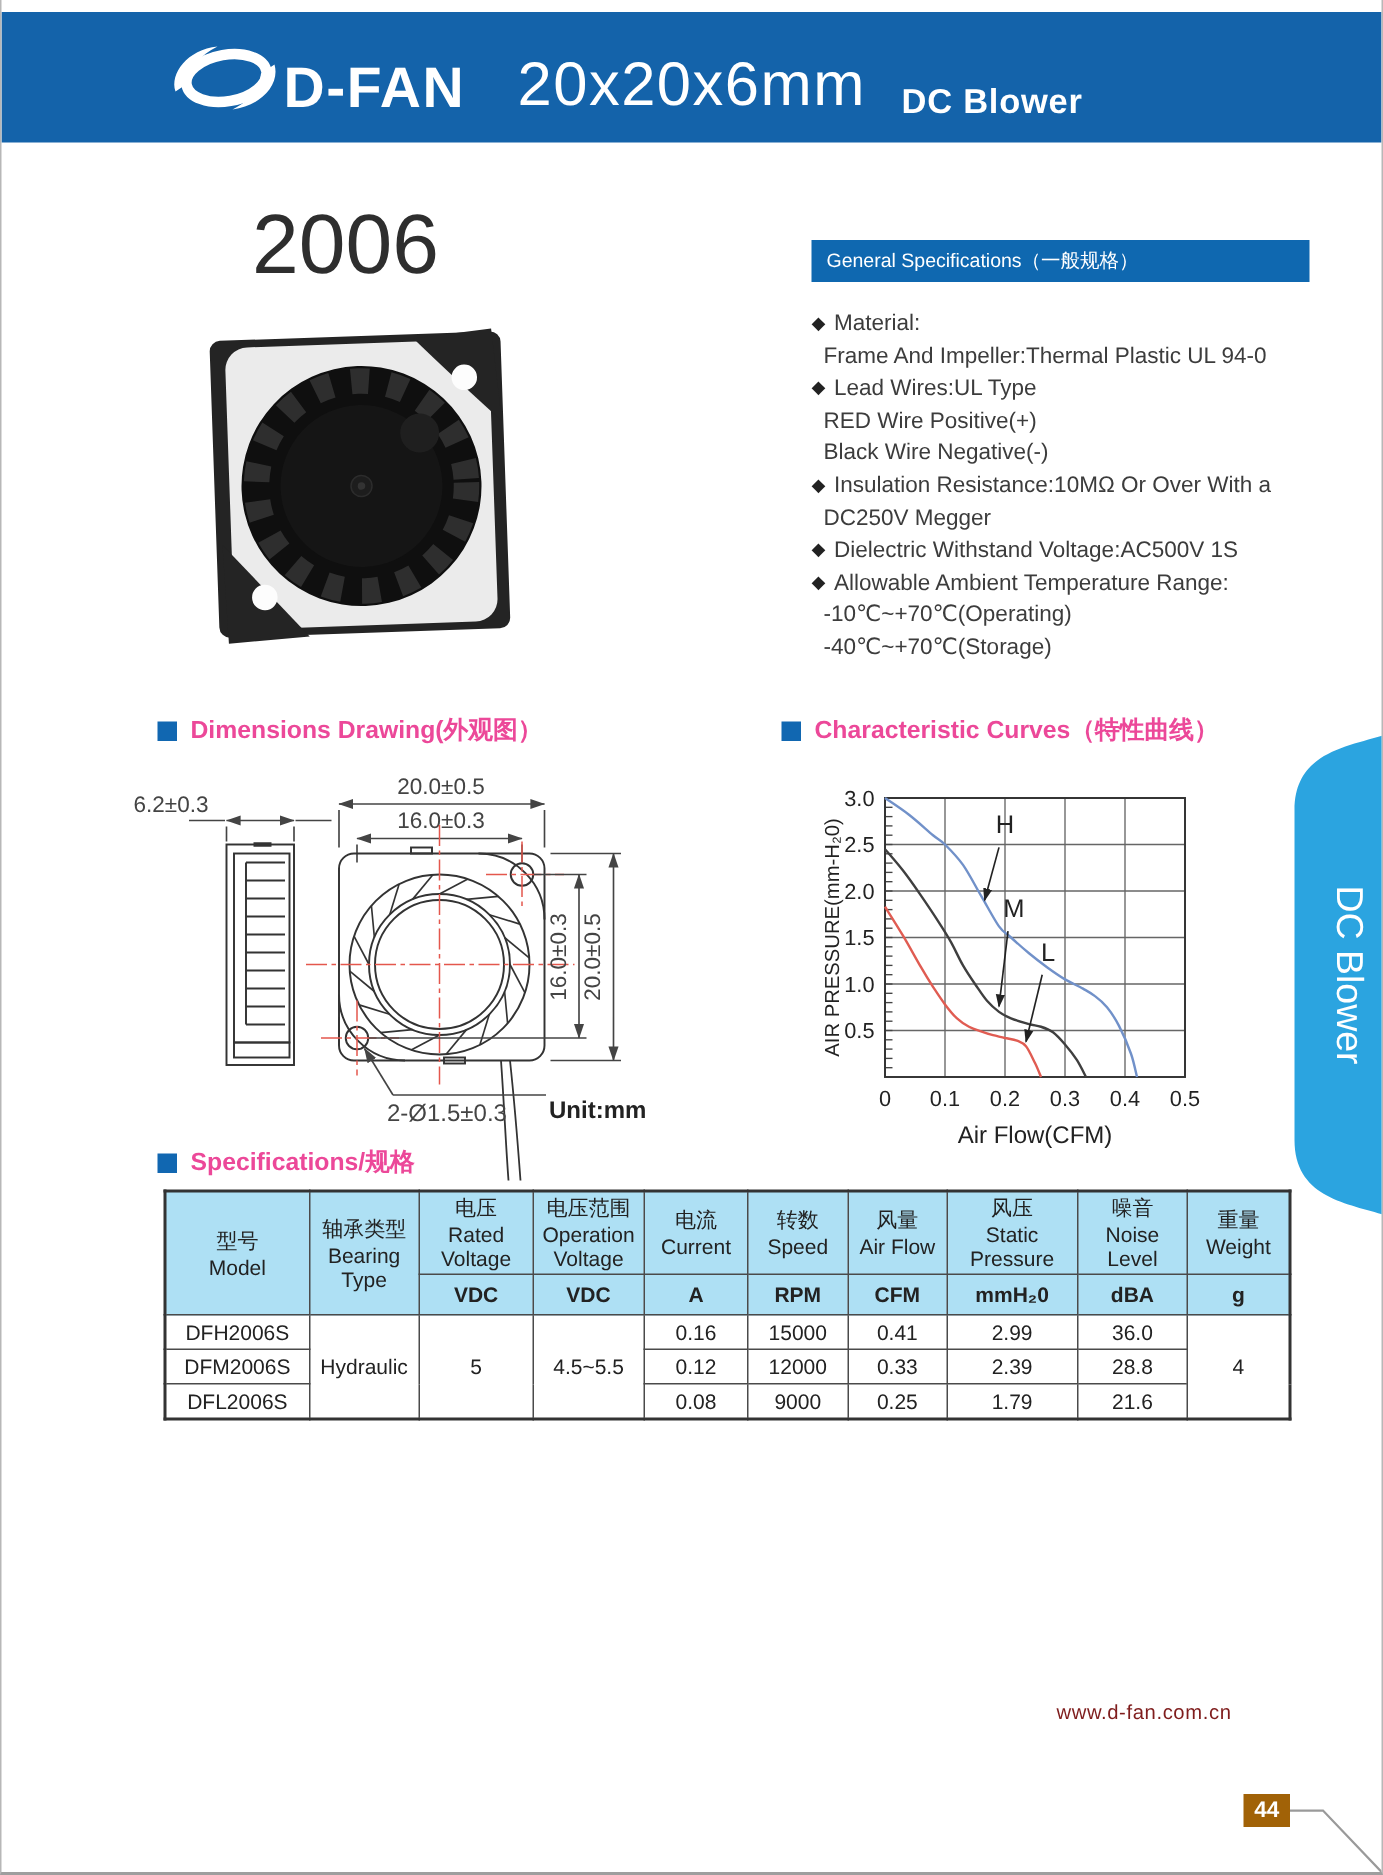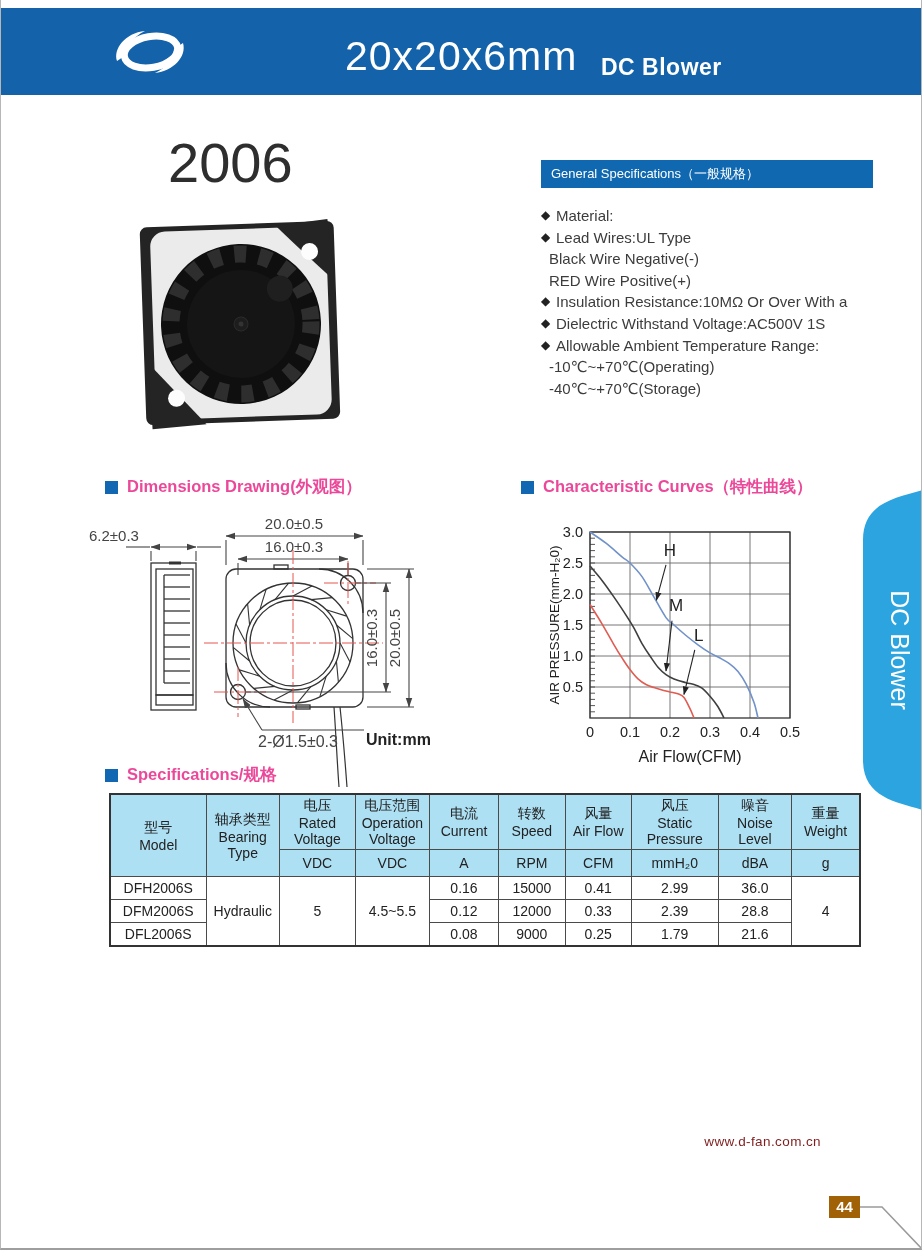--- a/index.html
+++ b/index.html
@@ -28,40 +28,41 @@
   
   .dims-svg{position:absolute;left:85px;top:495px;}
   .chart-svg{position:absolute;left:545px;top:498px;}
   .tab-svg{position:absolute;left:856px;top:488px;}
   
   .spec-table{position:absolute;left:108px;top:793px;width:752px;border-collapse:collapse;table-layout:fixed;
               font-size:14px;color:#222;text-align:center;}
   .spec-table td{border:1px solid #4a4a4a;padding:0 2px;}
   .spec-table .hd{background:#aee0f4;}
   .spec-table tr.main-hd td{height:54px;}
-  .spec-table tr.unit-hd td{height:26px;}
+  .spec-table tr.unit-hd td{height:26px;font-weight:bold;}
   .spec-table tr.data td{height:22px;}
   .spec-table{border:2px solid #333;}
   
   .foot-url{position:absolute;top:1134px;right:100px;font-size:13.5px;color:#7f1d1d;letter-spacing:.4px;}
   .foot-page{position:absolute;left:828px;top:1196px;width:31px;height:22px;background:#a16207;color:#fff;
              font-size:15px;font-weight:bold;text-align:center;line-height:22px;}
   .foot-line{position:absolute;left:859px;top:1196px;}
 </style>
 </head>
 <body>
 
 <div class="page">
 
   <div class="top-bar">
     <svg class="logo-svg" width="78" height="62" viewBox="0 0 78 62">
       <ellipse cx="40" cy="31" rx="27" ry="15.5" fill="none" stroke="#fff" stroke-width="7" transform="rotate(-10 40 31)"></ellipse>
       <path d="M6,40 C2,28 14,12 34,10 C22,16 16,24 15,34 Z" fill="#fff"></path>
       <path d="M72,22 C76,36 62,50 44,52 C56,46 62,38 63,28 Z" fill="#fff"></path>
     </svg>
+    <div class="brand">D-FAN</div>
     <div class="hdr-size">20x20x6mm</div>
     <div class="hdr-type">DC Blower</div>
   </div>
 
   <div class="model-title">2006</div>
 
   <svg class="fan-svg" width="220" height="228" viewBox="0 0 220 228">
     <g transform="rotate(-2 110 112)">
       <rect x="12" y="12" width="194" height="198" rx="7" fill="#242424"></rect>
       <rect x="22" y="17" width="176" height="188" rx="15" fill="#ebebeb"></rect>
@@ -79,36 +80,41 @@
   </svg>
 
   <div class="gs-bar">General Specifications（一般规格）</div>
   <div class="gs-list">
       <div class="spec-line">
         <span class="diamond">◆</span>
         <span>Material:</span>
       </div>
       <div class="spec-line cont">
         <span class="diamond"></span>
+        <span>Frame And Impeller:Thermal Plastic UL 94-0</span>
       </div>
       <div class="spec-line">
         <span class="diamond">◆</span>
         <span>Lead Wires:UL Type</span>
       </div>
       <div class="spec-line cont">
         <span class="diamond"></span>
+        <span>RED Wire Positive(+)</span>
+      </div>
+      <div class="spec-line cont">
+        <span class="diamond"></span>
         <span>Black Wire Negative(-)</span>
-      </div>
-      <div class="spec-line cont">
-        <span class="diamond"></span>
-        <span>RED Wire Positive(+)</span>
       </div>
       <div class="spec-line">
         <span class="diamond">◆</span>
         <span>Insulation Resistance:10MΩ Or Over With a</span>
+      </div>
+      <div class="spec-line cont">
+        <span class="diamond"></span>
+        <span>DC250V Megger</span>
       </div>
       <div class="spec-line">
         <span class="diamond">◆</span>
         <span>Dielectric Withstand Voltage:AC500V 1S</span>
       </div>
       <div class="spec-line">
         <span class="diamond">◆</span>
         <span>Allowable Ambient Temperature Range:</span>
       </div>
       <div class="spec-line cont">

